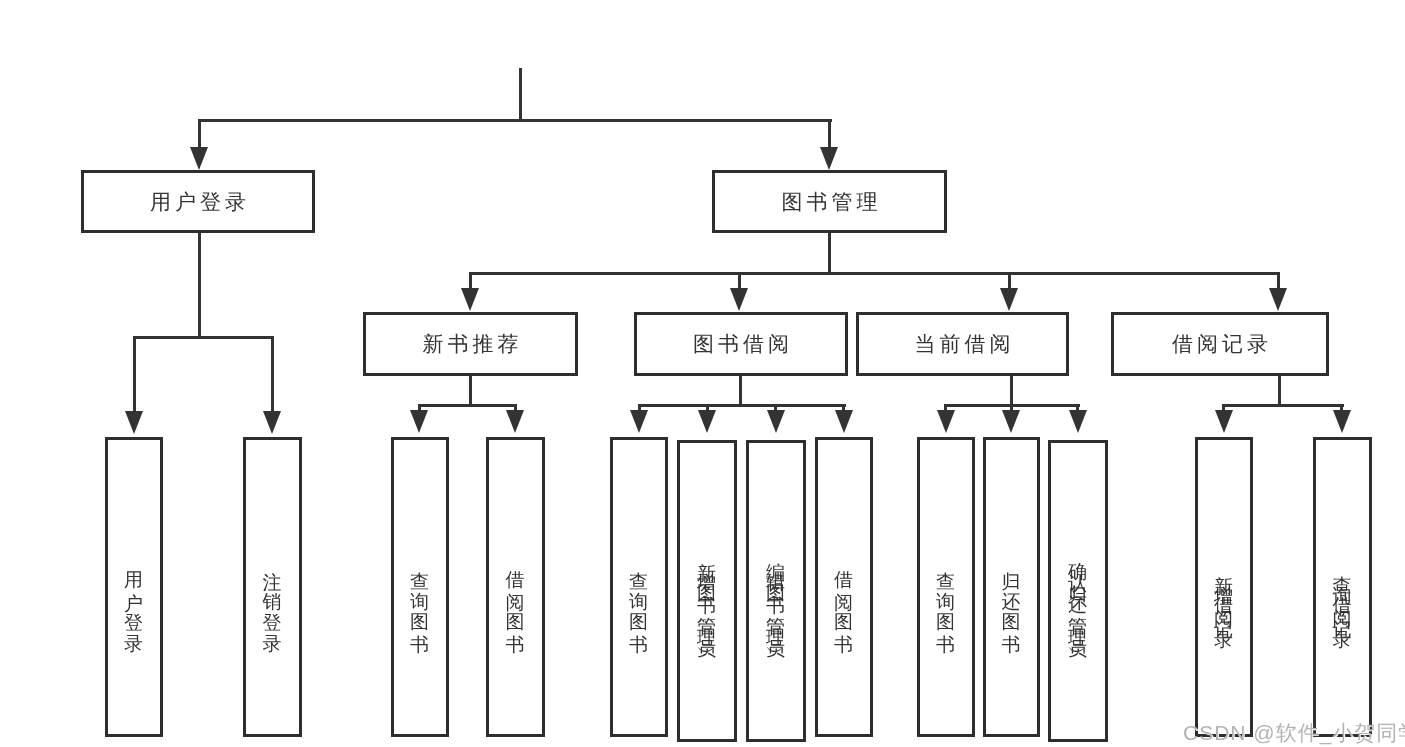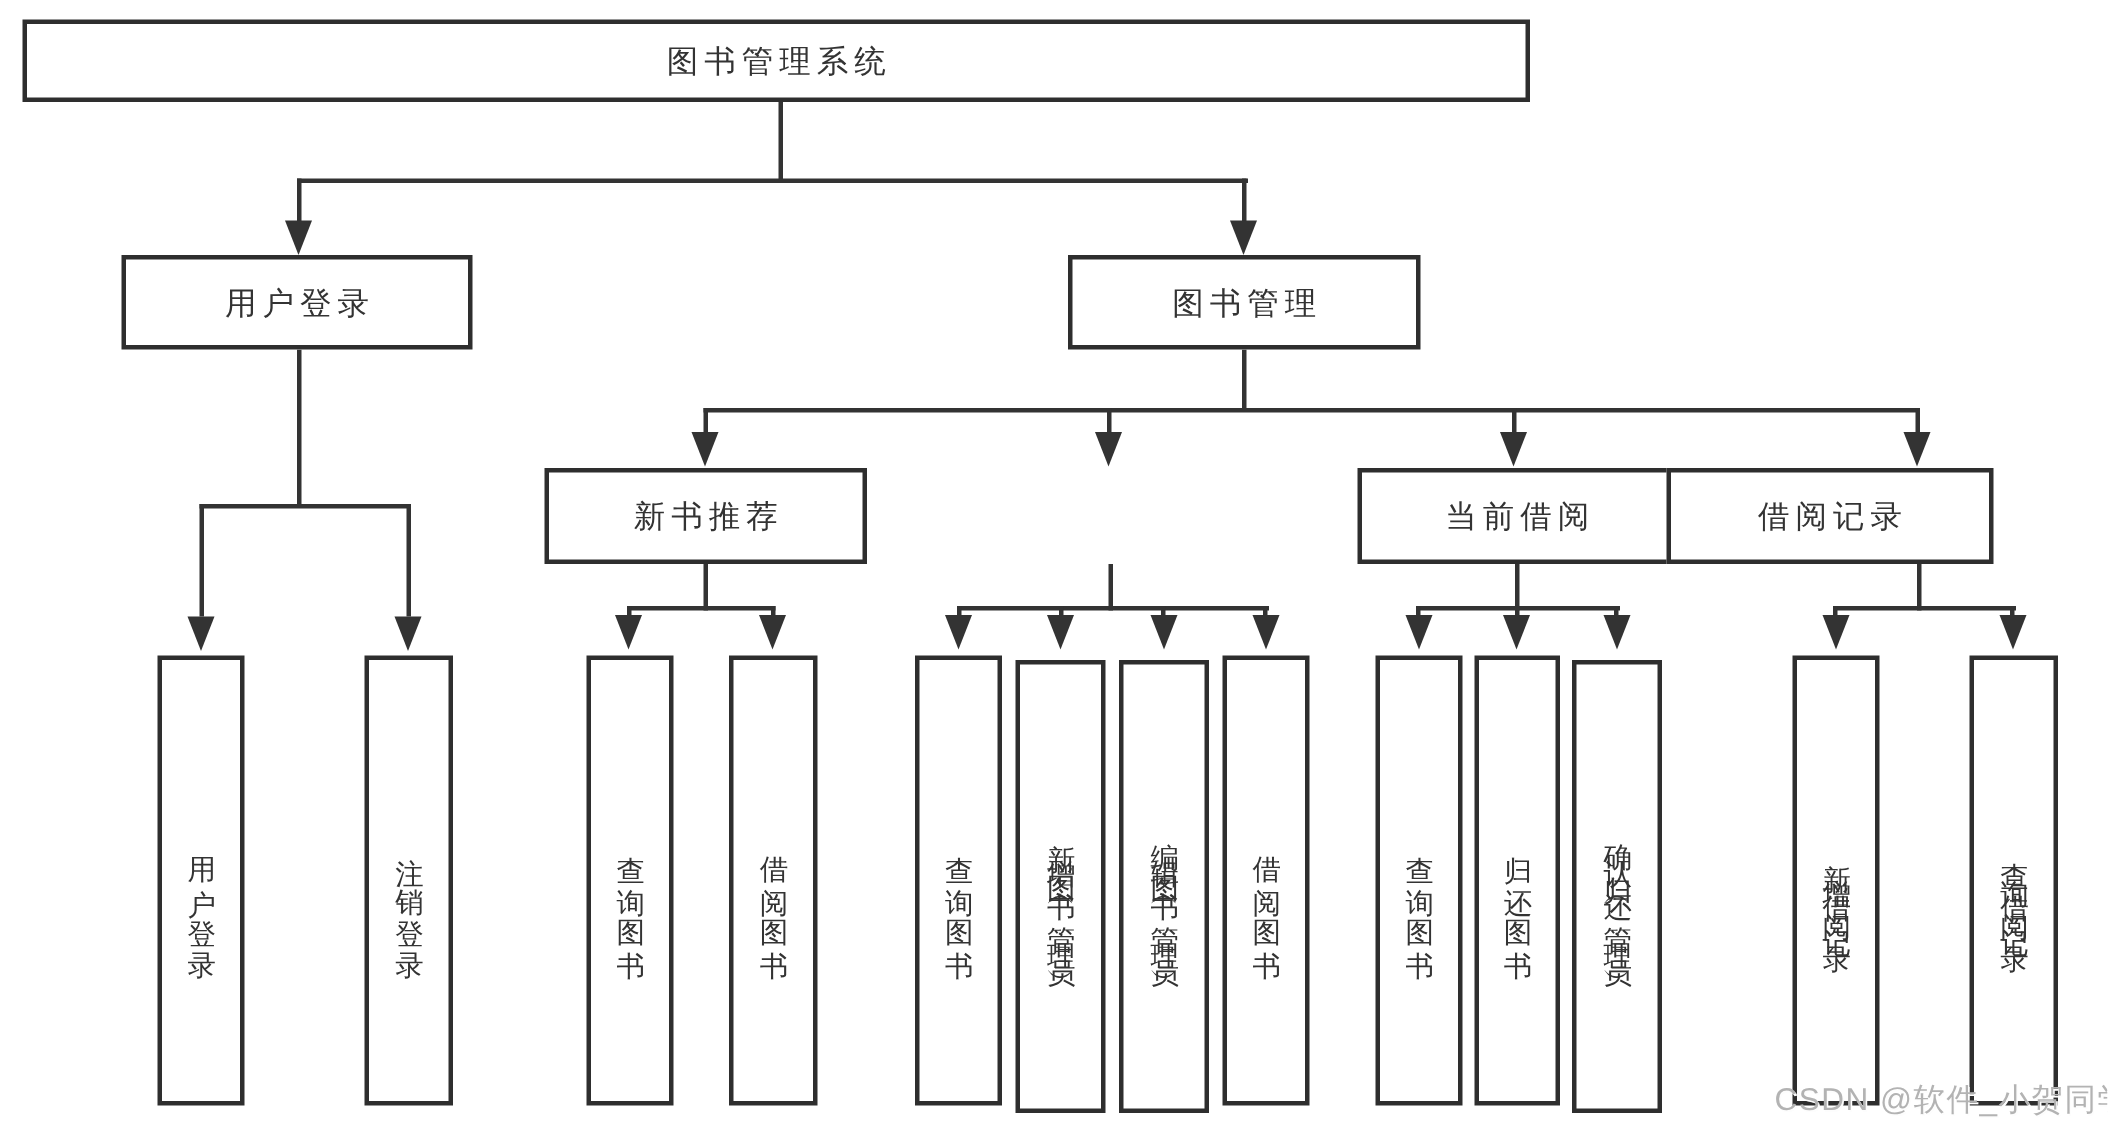--- a/index.html
+++ b/index.html
@@ -74,35 +74,35 @@
   <i class="line" style="left:1076px;top:404px;width:3px;height:8px"></i>
   <i class="arrow" style="left:1069px;top:410px"></i>
 
   <i class="line" style="left:1278px;top:376px;width:3px;height:31px"></i>
   <i class="line" style="left:1223px;top:404px;width:121px;height:3px"></i>
   <i class="line" style="left:1222px;top:404px;width:3px;height:8px"></i>
   <i class="arrow" style="left:1215px;top:410px"></i>
   <i class="line" style="left:1340px;top:404px;width:3px;height:8px"></i>
   <i class="arrow" style="left:1333px;top:410px"></i>
 
-  <div class="box hbox" style="left:15px;top:13px;width:1005px;height:55px">
-    <span>图书管理系统</span>
-  </div>
 
   <div class="box hbox" style="left:81px;top:170px;width:234px;height:63px">
     <span>用户登录</span>
   </div>
   <div class="box hbox" style="left:712px;top:170px;width:235px;height:63px">
     <span>图书管理</span>
   </div>
 
   <div class="box hbox" style="left:363px;top:312px;width:215px;height:64px">
     <span>新书推荐</span>
   </div>
-  <div class="box hbox" style="left:905px;top:312px;width:213px;height:64px">
+  <div class="box hbox" style="left:634px;top:312px;width:214px;height:64px">
+    <span>图书借阅</span>
+  </div>
+  <div class="box hbox" style="left:856px;top:312px;width:213px;height:64px">
     <span>当前借阅</span>
   </div>
   <div class="box hbox" style="left:1111px;top:312px;width:218px;height:64px">
     <span>借阅记录</span>
   </div>
 
   <div class="box vbox v40" style="left:105px;top:437px;width:58px;height:300px">
     <span>用户登录</span>
   </div>
   <div class="box vbox v40" style="left:243px;top:437px;width:59px;height:300px">

